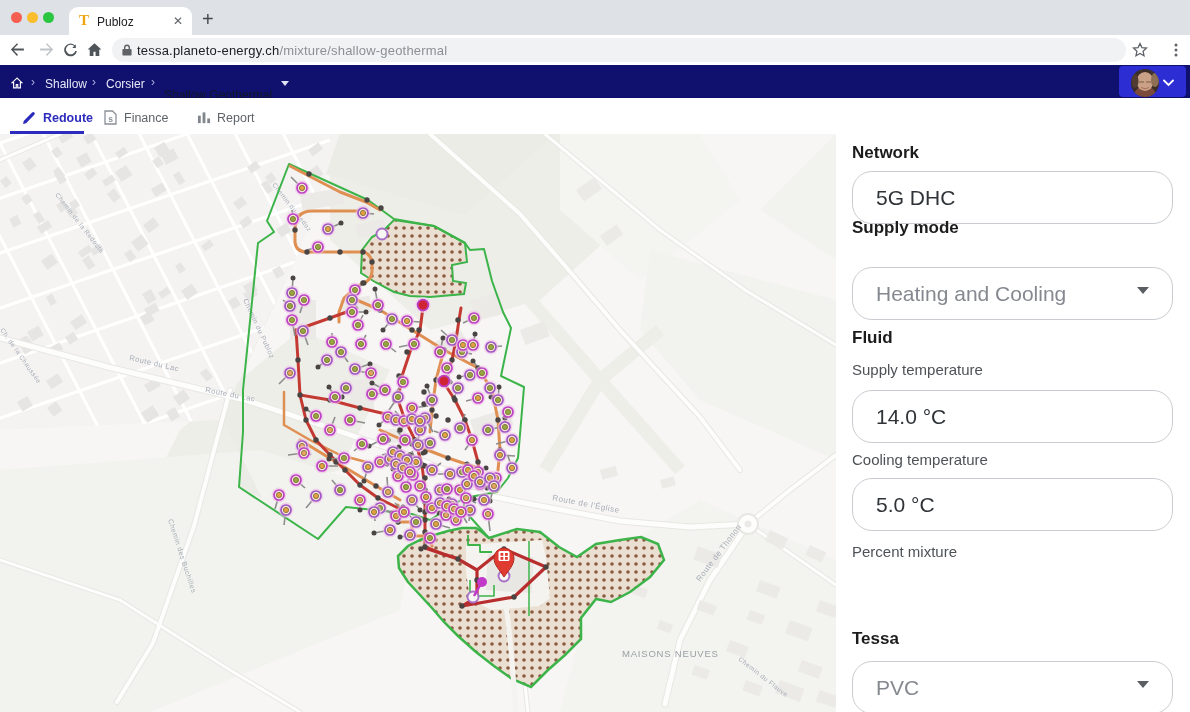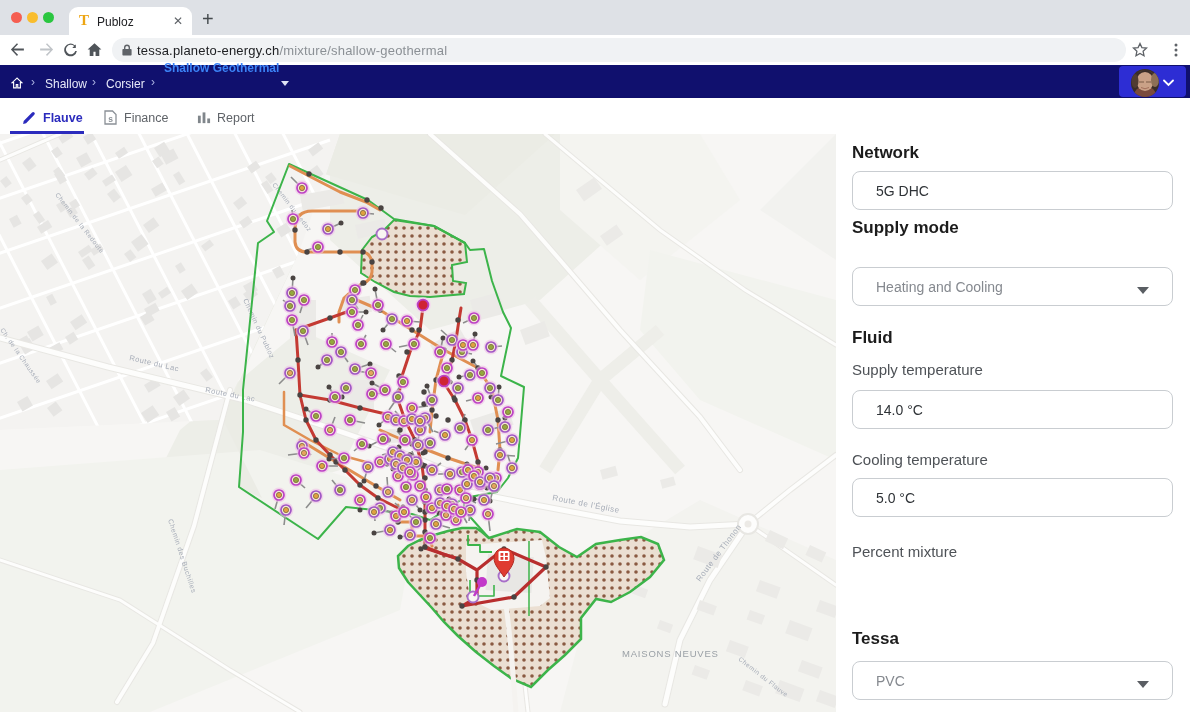--- a/index.html
+++ b/index.html
@@ -18,21 +18,21 @@
 .bc{position:absolute;font-size:12px;color:#e6e8f8}
 #avpill{position:absolute;left:1119px;top:66px;width:67px;height:31px;background:#2d2dd4;border-radius:4px}
 #tabsrow{position:absolute;left:0;top:98px;width:1190px;height:36px;background:#fff;box-shadow:0 1px 3px rgba(0,0,0,.12)}
 .mtab{position:absolute;top:111px;font-size:12.5px}
 #design{color:#2b2bbd;font-weight:bold}
 .gray{color:#5f6368}
 #underline{position:absolute;left:10px;top:131px;width:74px;height:3px;background:#2b2bbd}
 #panel{position:absolute;left:836px;top:134px;width:354px;height:578px;background:#fff}
 .h{position:absolute;left:16px;font-size:17px;font-weight:bold;color:#1c1c1c}
 .lab{position:absolute;left:16px;font-size:15px;color:#4e5257}
-.inp{position:absolute;left:16px;width:321px;height:39px;border:1px solid #c9cdd1;border-radius:8px;font-size:14px;color:#2f3337;display:flex;align-items:center;padding-left:23px;background:#fff;position:absolute}
+.inp{position:absolute;left:16px;width:321px;height:53px;border:1px solid #c9cdd1;border-radius:20px;font-size:21px;color:#2f3337;display:flex;align-items:center;padding-left:23px;background:#fff;position:absolute}
 .inp.ph{color:#85898f}
 .caret{position:absolute;right:23px;top:19px;width:0;height:0;border-left:6.5px solid transparent;border-right:6.5px solid transparent;border-top:7px solid #5a5e63}
 </style></head><body>
 <div id="tabstrip"></div>
 <div class="tl" style="left:11px;background:#f55e51"></div>
 <div class="tl" style="left:27px;background:#f9bd2e"></div>
 <div class="tl" style="left:43px;background:#2ac640"></div>
 <div id="tab"></div>
 <div id="favT">T</div>
 <div id="tabtitle">Publoz</div>
@@ -66,21 +66,21 @@
   </svg>
 <div id="navy"></div>
 <svg style="position:absolute;left:11px;top:77px" width="12" height="12" viewBox="0 0 16 16">
     <path d="M8 1.5 1.5 7.5H3.5v7h3.5V10h2v4.5h3.5v-7h2z" fill="none" stroke="#fff" stroke-width="1.5"></path>
   </svg>
 <div class="bc" style="left:31px;top:75px;font-size:12px;color:#aab0e0">›</div>
 <div class="bc" style="left:45px;top:77px">Shallow</div>
 <div class="bc" style="left:92px;top:75px;font-size:12px;color:#aab0e0">›</div>
 <div class="bc" style="left:106px;top:77px">Corsier</div>
 <div class="bc" style="left:151px;top:75px;font-size:12px;color:#aab0e0">›</div>
-<div class="bc" style="left:164px;top:61px;color:#3b82f6;font-weight:bold">Shallow Geothermal</div>
+<div class="bc" style="left:164px;top:88px;color:#0f172a;font-weight:normal">Shallow Geothermal</div>
 <div style="position:absolute;left:281px;top:81px;width:0;height:0;border-left:4px solid transparent;border-right:4px solid transparent;border-top:5px solid #dfe2f5"></div>
 <div id="avpill"></div>
 <svg style="position:absolute;left:1130px;top:68px" width="30" height="30" viewBox="0 0 30 30">
     <defs>
       <clipPath id="avc">
         <circle cx="15" cy="15" r="14"></circle>
       </clipPath>
     </defs>
     <g clip-path="url(#avc)">
       <rect width="30" height="30" fill="#3a2d28"></rect>
@@ -93,21 +93,21 @@
       <path d="M11 19.5 q4 2.5 8 0" stroke="#a3705c" stroke-width="1" fill="none"></path>
     </g>
   </svg>
 <svg style="position:absolute;left:1163px;top:79px" width="11" height="8" viewBox="0 0 11 8">
     <path d="M1 1.5 5.5 6 10 1.5" fill="none" stroke="#fff" stroke-width="1.8" stroke-linecap="round"></path>
   </svg>
 <div id="tabsrow"></div>
 <svg style="position:absolute;left:22px;top:111px" width="14" height="14" viewBox="0 0 15 15">
     <path d="M1.2 13.8 1.8 10.6 10.8 1.6a1.7 1.7 0 0 1 2.4 0l0 0a1.7 1.7 0 0 1 0 2.4L4.4 13 1.2 13.8z" fill="#2b2bbd"></path>
   </svg>
-<div class="mtab" id="design" style="left:43px">Flauve</div>
+<div class="mtab" id="design" style="left:43px">Redoute</div>
 <div id="underline"></div>
 <svg style="position:absolute;left:104px;top:110px" width="13" height="15" viewBox="0 0 13 15">
     <path d="M1 1 h7.5 L12 4.5 V14 H1 Z" fill="none" stroke="#8a9096" stroke-width="1.3"></path>
     <text x="6.5" y="11.5" font-size="8.5" font-weight="bold" fill="#8a9096" text-anchor="middle" font-family="Liberation Sans">s</text>
   </svg>
 <div class="mtab gray" style="left:124px">Finance</div>
 <svg style="position:absolute;left:197px;top:111px" width="14" height="14" viewBox="0 0 15 15">
     <rect x="1" y="5" width="3" height="8" fill="#80868b"></rect>
     <rect x="6" y="1.5" width="3" height="11.5" fill="#80868b"></rect>
     <rect x="11" y="8" width="3" height="5" fill="#80868b"></rect>

